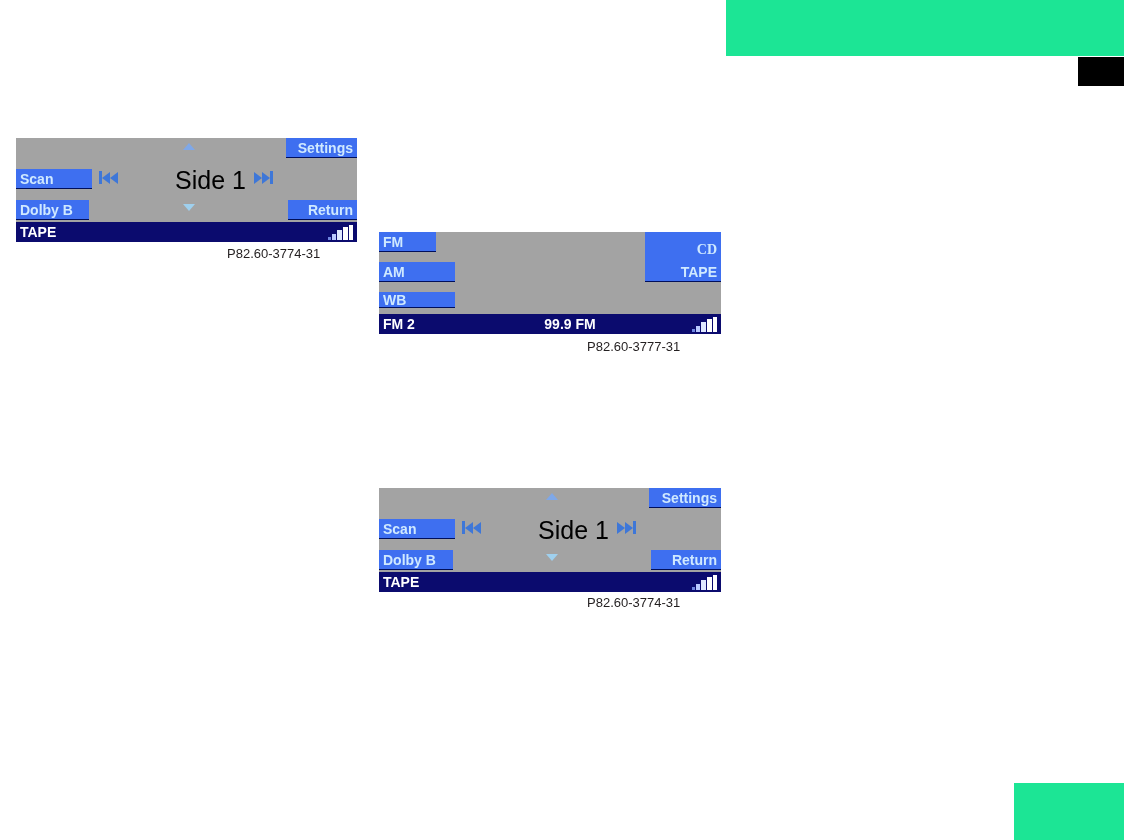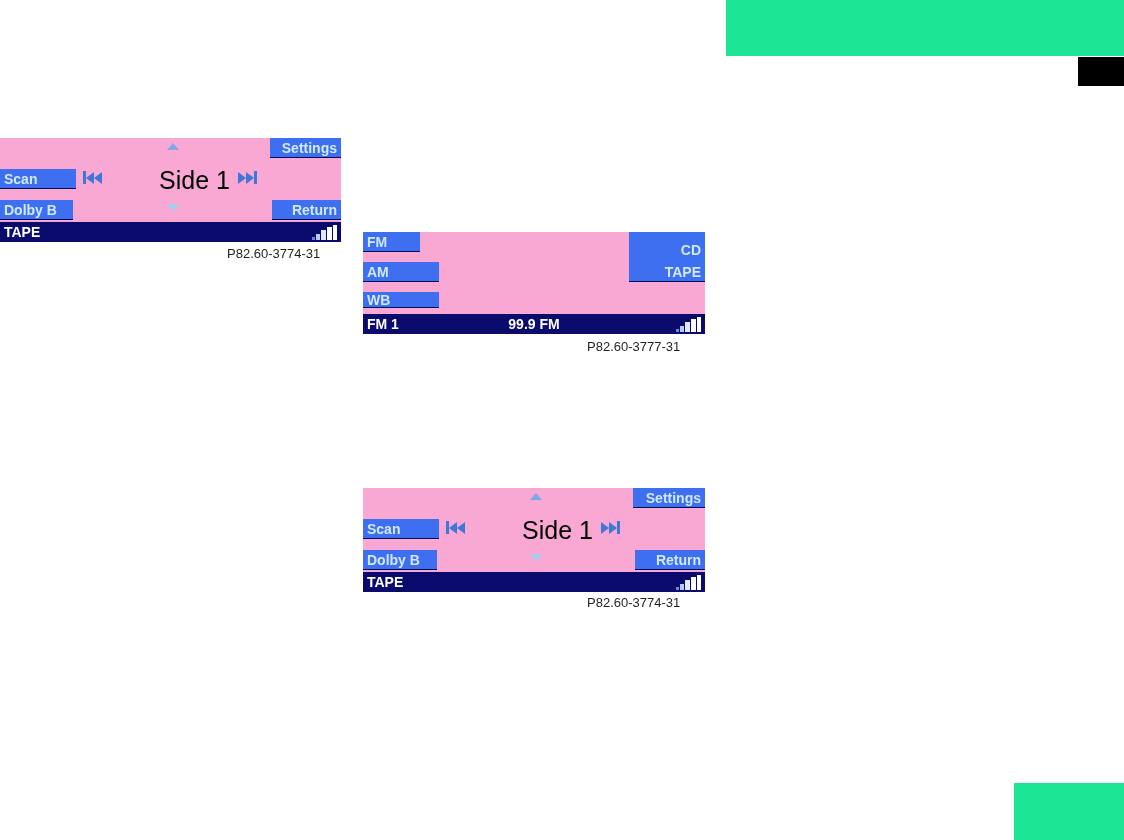--- a/index.html
+++ b/index.html
@@ -21,23 +21,24 @@
     background: #1ce595;
   }
   .black-tab {
     position: absolute;
     background: #000000;
   }
 
   
   .panel {
     position: absolute;
-    background: #f9a8d4;
+    background: #a3a3a3;
     box-sizing: border-box;
     overflow: hidden;
+    margin-left: 16px;
   }
 
   
   .skey {
     position: absolute;
     background: #3e6ff0;
     color: #cfe9ff;
     font-weight: bold;
     display: flex;
     align-items: center;
@@ -55,21 +56,21 @@
     left: 0;
     background: #0b0b6e;
     color: #ffffff;
     font-weight: bold;
     box-sizing: border-box;
     display: flex;
     align-items: center;
     white-space: nowrap;
   }
   .statusbar .sb-left  { position: absolute; left: 4px; }
-  .statusbar .sb-mid   { position: absolute; width: 100%; text-align: center; left: 0; }
+  .statusbar .sb-mid   { position: absolute; width: 100%; text-align: center; left: 0; padding-left: 20px; }
 
   
   .level-icon {
     position: absolute;
     display: flex;
     align-items: flex-end;
     gap: 1px;
   }
   .level-icon i {
     display: block;
@@ -157,30 +158,30 @@
       <i class="b5"></i>
     </span>
   </div>
 </div>
 <div class="caption" style="left:227px; top:246px; font-size:13px;">P82.60-3774-31</div>
 
 <div class="panel" style="left:363px; top:232px; width:342px; height:102px;">
 
   <div class="skey left" style="left:0px; top:0px; width:57px; height:20px; font-size:14px;">FM</div>
 
-  <div class="skey right" style="left:266px; top:0px; width:76px; height:36px; font-size:14px;">CD</div>
+  <div class="skey right" style="left:266px; top:0px; width:76px; height:36px; font-size:14px;font-family:Liberation Serif, serif;">CD</div>
 
   <div class="skey left" style="left:0px; top:30px; width:76px; height:20px; font-size:14px;">AM</div>
 
   <div class="skey right" style="left:266px; top:30px; width:76px; height:20px; font-size:14px;">TAPE</div>
 
   <div class="skey left" style="left:0px; top:60px; width:76px; height:16px; font-size:14px;">WB</div>
 
   <div class="statusbar" style="top:82px; width:342px; height:20px; font-size:14px;">
-    <span class="sb-left">FM 1</span>
+    <span class="sb-left">FM 2</span>
     <span class="sb-mid">99.9 FM</span>
     <span class="level-icon" style="right:4px; top:3px; position:absolute;">
       <i class="b1"></i>
       <i class="b2"></i>
       <i class="b3"></i>
       <i class="b4"></i>
       <i class="b5"></i>
     </span>
   </div>
 </div>

